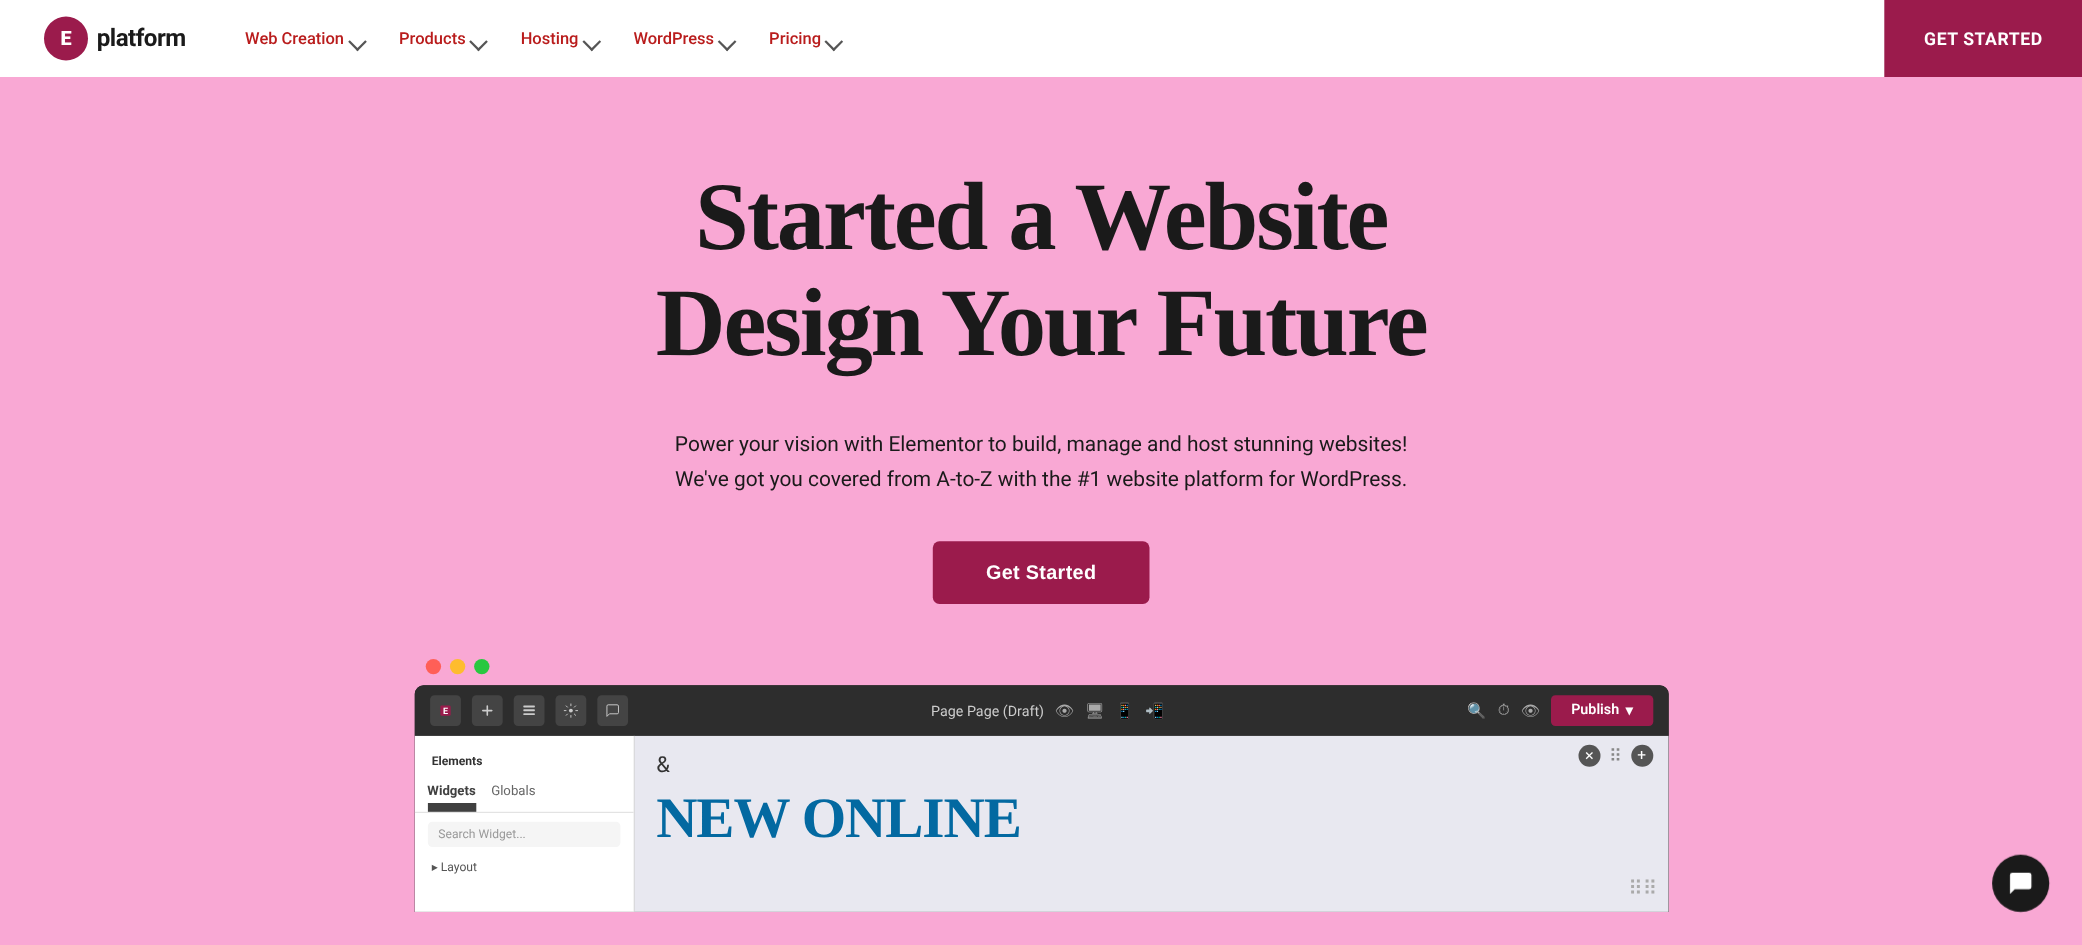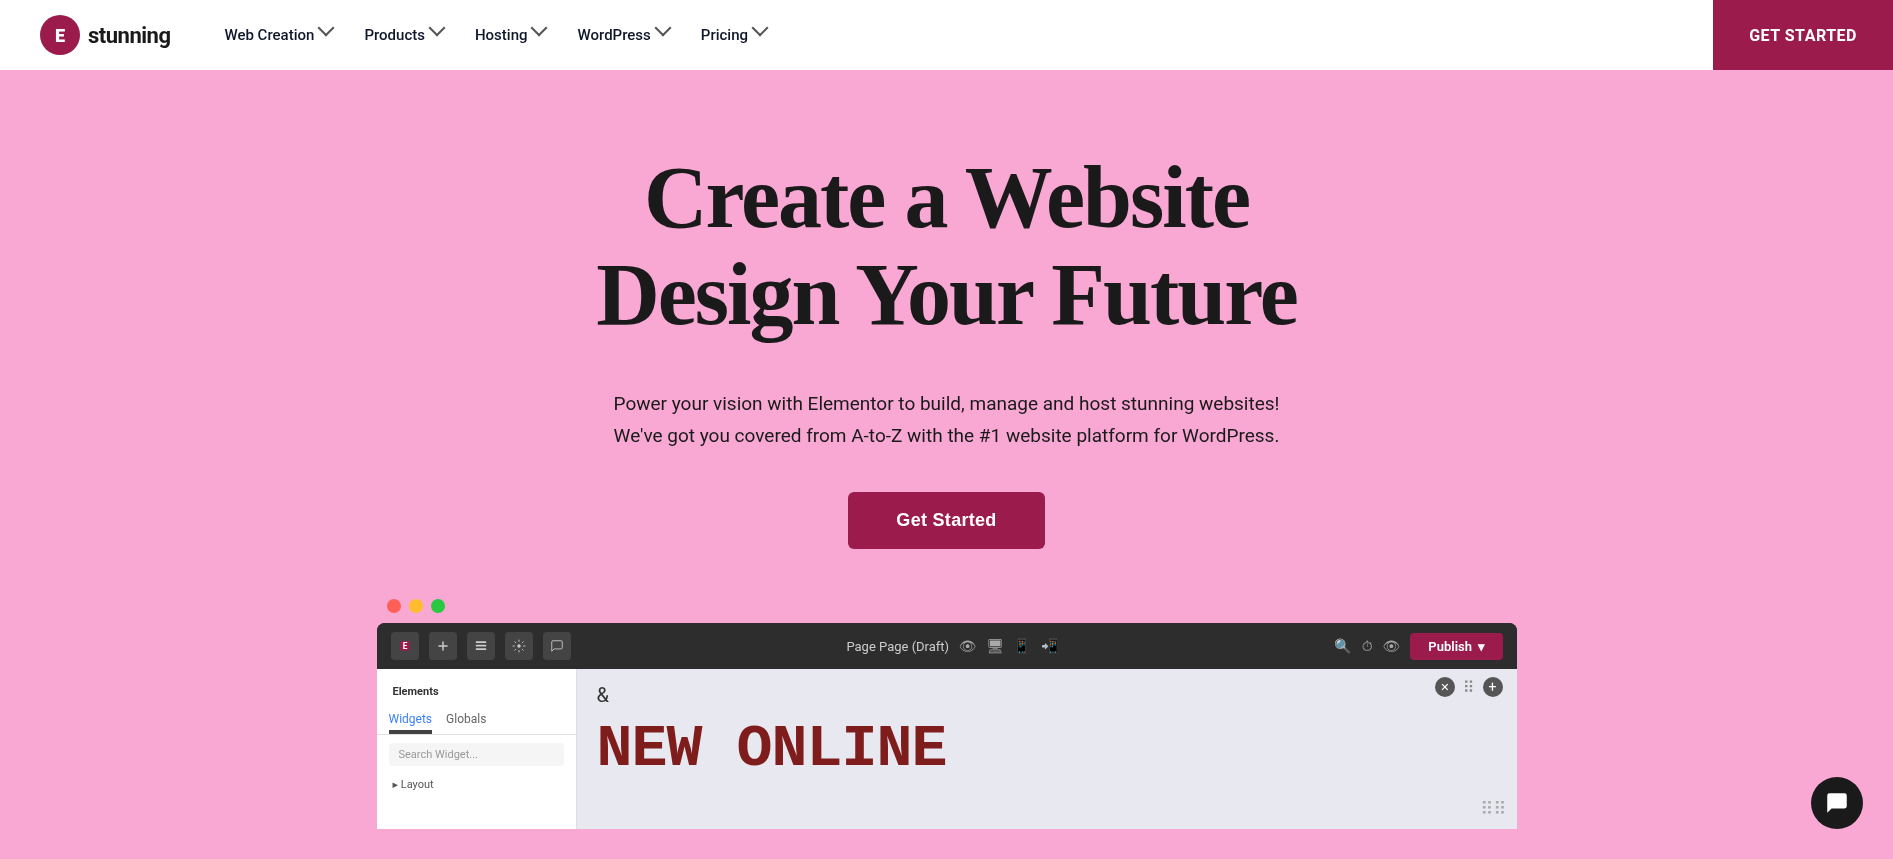--- a/index.html
+++ b/index.html
@@ -57,26 +57,26 @@
 
     .nav-links {
       display: flex;
       align-items: center;
       gap: 4px;
       flex: 1;
     }
 
     .nav-item {
       display: flex;
-      align-items: flex-start;
+      align-items: flex-end;
       gap: 6px;
       padding: 8px 14px;
       font-size: 15px;
       font-weight: 500;
-      color: #0f172a;
+      color: #b91c1c;
       cursor: pointer;
       border-radius: 4px;
       white-space: nowrap;
     }
 
     .chevron-icon {
       width: 12px;
       height: 12px;
       border-right: 2px solid #555;
       border-bottom: 2px solid #555;
@@ -281,22 +281,23 @@
     }
 
     .sidebar-tab {
       font-size: 12px;
       color: #666;
       padding: 4px 0;
       cursor: pointer;
     }
 
     .sidebar-tab.active {
-      color: #3b82f6;
-      border-bottom: 4px solid #404040;
+      color: #404040;
+      border-bottom: 8px solid #404040;
+      font-weight: bold;
     }
 
     .sidebar-search {
       background: #f5f5f5;
       border-radius: 4px;
       margin: 0 12px 8px;
       padding: 5px 10px;
       font-size: 11px;
       color: #999;
     }
@@ -317,26 +318,26 @@
       position: relative;
     }
 
     .content-ampersand {
       font-size: 20px;
       color: #333;
       font-weight: 400;
     }
 
     .content-text-preview {
-      font-size: 60px;
+      font-size: 52px;
       font-weight: 900;
-      color: #7f1d1d;
+      color: #0369a1;
       letter-spacing: -1px;
       margin-top: 8px;
-      font-family: Liberation Mono, monospace;
+      font-family: Liberation Serif, serif;
     }
 
     .content-top-bar {
       display: flex;
       align-items: center;
       gap: 8px;
       margin-bottom: 6px;
       position: absolute;
       top: 8px;
       right: 14px;
@@ -408,21 +409,21 @@
     }
   </style>
 </head>
 <body>
 
 <nav class="navbar">
   <a class="logo-area" href="#">
     <div class="logo-icon">
       <span>E</span>
     </div>
-    <span class="logo-text">stunning</span>
+    <span class="logo-text">platform</span>
   </a>
 
   <div class="nav-links">
     <div class="nav-item">
       <span>Web Creation</span>
       <span class="chevron-icon"></span>
     </div>
     <div class="nav-item">
       <span>Products</span>
       <span class="chevron-icon"></span>
@@ -442,21 +443,21 @@
   </div>
 
   <div class="nav-right">
     <div class="login-btn">LOGIN</div>
     <div class="get-started-btn">GET STARTED</div>
   </div>
 </nav>
 
 <section class="hero">
   <h1 class="hero-title">
-    <span>Create a Website</span><br>
+    <span>Started a Website</span><br>
     <span>Design Your Future</span>
   </h1>
 
   <p class="hero-subtitle">
     <span>Power your vision with Elementor to build, manage and host stunning websites!</span><br>
     <span>We've got you covered from A-to-Z with the #1 website platform for WordPress.</span>
   </p>
 
   <button class="hero-cta">Get Started</button>
 

